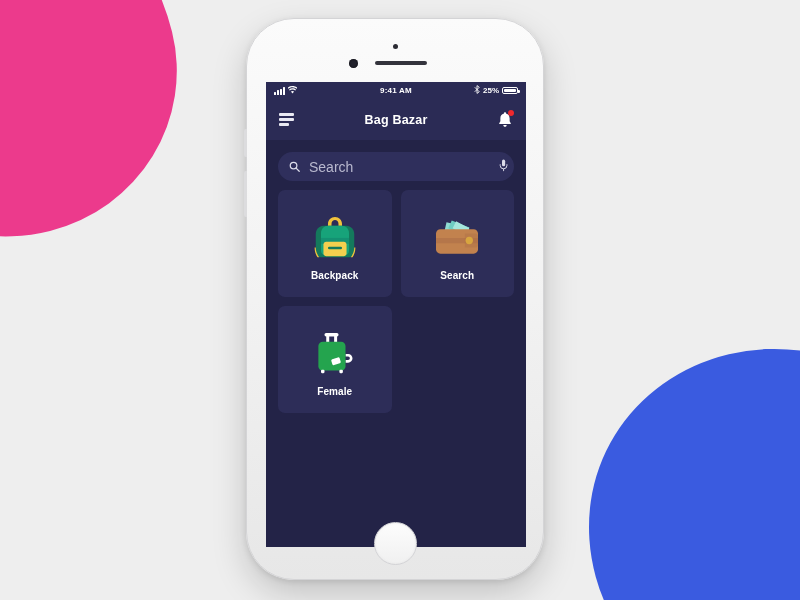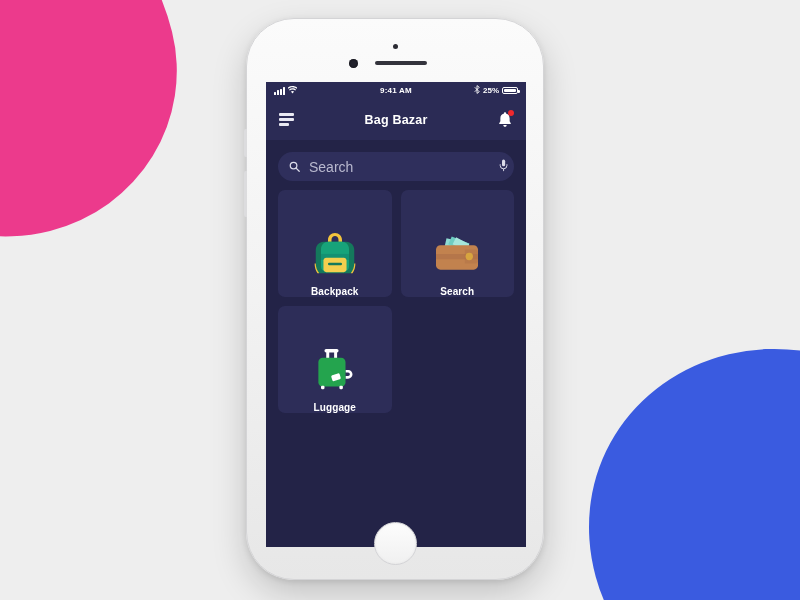--- a/index.html
+++ b/index.html
@@ -139,21 +139,21 @@
   .search-input::placeholder { color:#b9b9cf; }
 
   
   .grid {
     padding:0 12px; display:grid;
     grid-template-columns:1fr 1fr; gap:9px;
   }
   .card {
     background:#2d2d58; border-radius:7px;
     height:107px; display:flex; flex-direction:column;
-    align-items:center; justify-content:flex-end; gap:3px;
+    align-items:center; justify-content:center; gap:3px;
     cursor:pointer;
   }
   .card-art { width:64px; height:60px; display:flex; align-items:center; justify-content:center; }
   .card-label { color:#fff; font-size:10px; font-weight:bold; letter-spacing:0.1px; }
 </style>
 </head>
 <body>
 
 <div class="blob blob-pink"></div>
 <div class="blob blob-blue"></div>
@@ -271,21 +271,21 @@
             <rect x="20" y="9" width="16" height="4" rx="1.8" fill="#ffffff"></rect>
             <rect x="22" y="11" width="3.4" height="9" fill="#ffffff"></rect>
             <rect x="31" y="11" width="3.4" height="9" fill="#ffffff"></rect>
             <path d="M44 33h3c2.8 0 5 2.2 5 5s-2.2 5-5 5h-3v-3h3a2 2 0 0 0 0-4h-3z" fill="#ffffff"></path>
             <rect x="13" y="19" width="31" height="33" rx="5" fill="#24a44e"></rect>
             <rect x="16" y="51" width="4" height="4" rx="1.2" fill="#ffffff"></rect>
             <rect x="37" y="51" width="4" height="4" rx="1.2" fill="#ffffff"></rect>
             <rect x="28" y="38" width="10" height="7" rx="1.6" fill="#ffffff" transform="rotate(-18 33 41)"></rect>
           </svg>
         </div>
-        <div class="card-label">Luggage</div>
+        <div class="card-label">Female</div>
       </div>
 
 
 
     </div>
   </div>
 
   <div class="home-btn"></div>
 </div>
 

